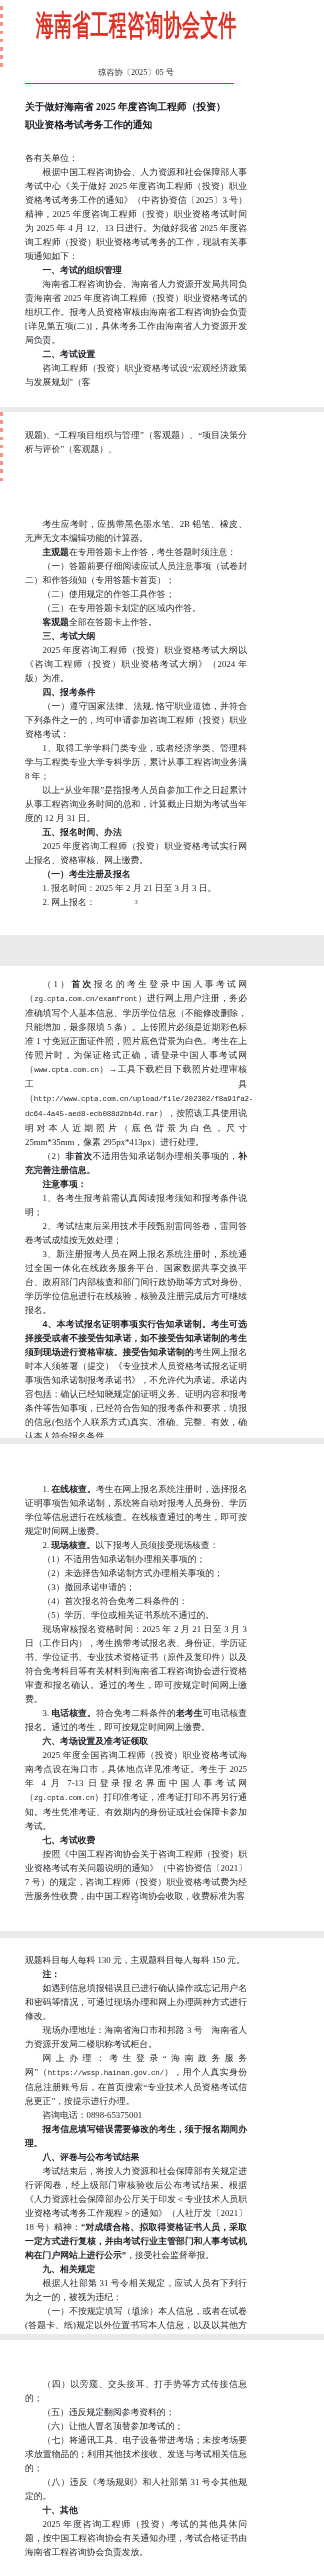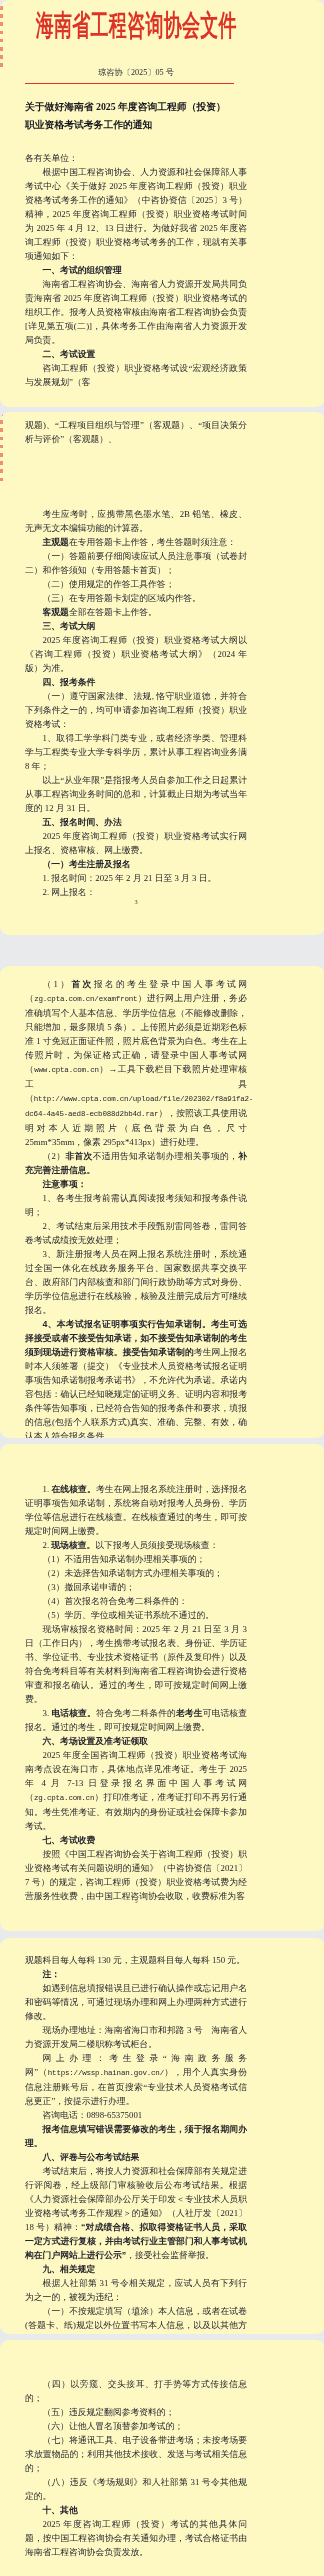--- a/index.html
+++ b/index.html
@@ -4,21 +4,21 @@
 <title>海南省工程咨询协会文件</title>
 <style>
   html,body{margin:0;padding:0;}
   body{
     width:325px;
     background:#e8eaec;
     font-family:"Liberation Serif","DejaVu Serif",serif;
     color:#26262e;
   }
   #doc{width:325px;}
-  .page{position:relative;background:#fef9c3;overflow:hidden;border-radius:9px;}
+  .page{position:relative;background:#ffffff;overflow:hidden;}
   .seam{width:100%;background:#e8eaec;}
   .content{margin-left:25px;width:222px;position:relative;}
 
   
   .banner{margin-top:8.2px;display:flex;justify-content:center;overflow:visible;}
   .banner span{
     font-size:29px;line-height:34px;font-weight:900;white-space:nowrap;
     color:#dd3226;transform:scaleX(.62);transform-origin:50% 50%;
     font-family:"Liberation Serif","DejaVu Serif",serif;letter-spacing:0.5px;
   }
@@ -66,21 +66,21 @@
           <div class="para"><span>咨询工程师（投资）职业资格考试设“宏观经济政策与发展规划”（客</span></div>
         </div>
     </div>
     <div class="pagenum" style="top:369px">1</div>
   </section>
   <div class="seam" style="height:5.2px"></div>
 
   <section class="page" style="height:523px">
     <div class="edge-art" style="top:0;height:70px"></div>
     <div class="content">
-      <div class="flow" style="padding-top:6px">
+      <div class="flow" style="padding-top:16px">
           <div class="para ni"><span>观题)、“工程项目组织与管理”（客观题）、“项目决策分析与评价”（客观题）、</span></div>
           <div class="gapblock" style="height: 61px;"></div>
           <div class="para"><span>考生应考时，应携带黑色墨水笔、2B 铅笔、橡皮、无声无文本编辑功能的计算器。</span></div>
           <div class="para"><span class="sb">主观题</span><span>在专用答题卡上作答，考生答题时须注意：</span></div>
           <div class="para"><span>（一）答题前要仔细阅读应试人员注意事项（试卷封二）和作答须知（专用答题卡首页）；</span></div>
           <div class="para"><span>（二）使用规定的作答工具作答；</span></div>
           <div class="para"><span>（三）在专用答题卡划定的区域内作答。</span></div>
           <div class="para"><span class="sb">客观题</span><span>全部在答题卡上作答。</span></div>
           <div class="para"><span class="sb">三、考试大纲</span></div>
           <div class="para"><span>2025 年度咨询工程师（投资）职业资格考试大纲以《咨询工程师（投资）职业资格考试大纲》（2024 年版）为准。</span></div>

